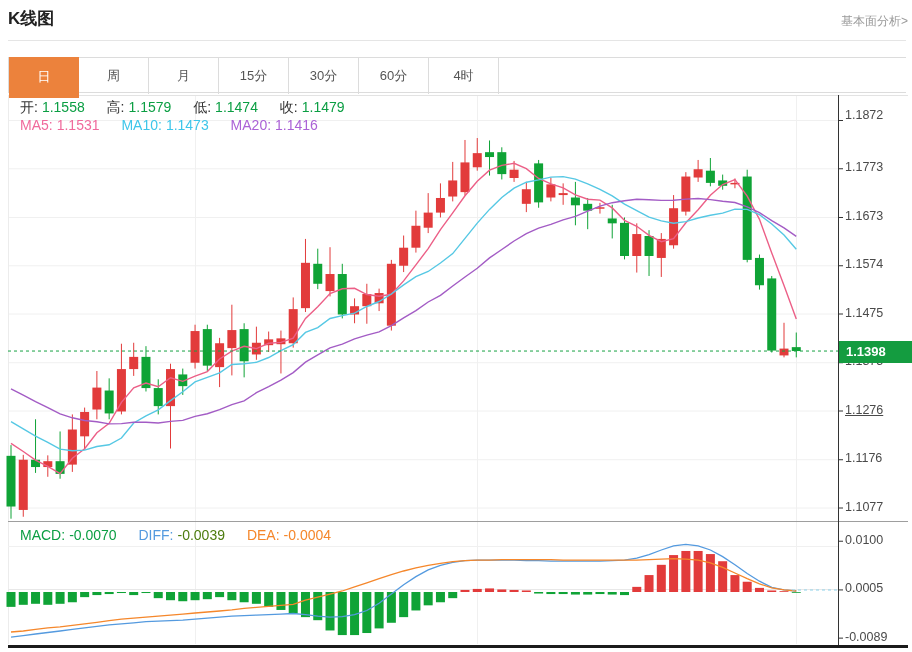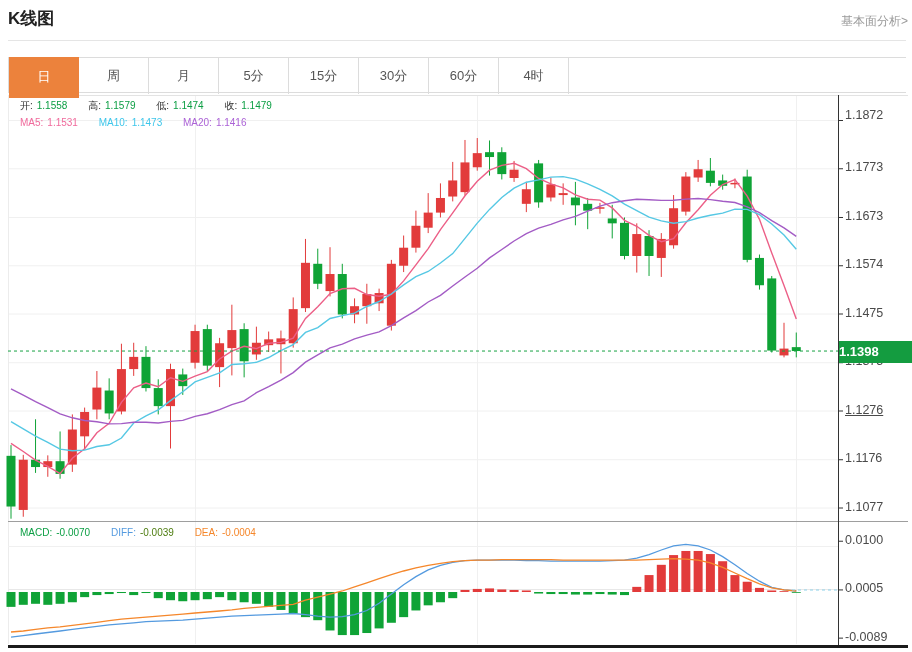--- a/index.html
+++ b/index.html
@@ -7,42 +7,41 @@
        font-family:"Liberation Sans",sans-serif;overflow:hidden;}
   .hdr-title{position:absolute;left:8px;top:7px;margin:0;font-size:17px;font-weight:bold;color:#222;}
   .hdr-link{position:absolute;right:4px;top:13px;font-size:12px;color:#999;text-decoration:none;cursor:pointer;}
   .title-rule{position:absolute;left:8px;top:40px;width:898px;border-top:1px solid #e5e5e5;}
   .tabs{position:absolute;left:8px;top:57px;width:898px;height:36px;box-sizing:border-box;
         border:1px solid #dcdcdc;border-right:none;display:flex;background:#fff;z-index:4;}
   .tab{width:70px;height:36px;line-height:36px;text-align:center;font-size:13px;color:#555;
        border-right:1px solid #dcdcdc;box-sizing:border-box;cursor:pointer;flex:0 0 70px;}
   .tab.active{position:relative;top:-1px;height:41px;line-height:40px;border:none;color:#fff;}
   #chart-svg{position:absolute;left:0;top:0;z-index:1;}
-  .readout{position:absolute;left:20px;font-size:10px;z-index:2;white-space:nowrap;}
+  .readout{position:absolute;left:20px;font-size:14px;z-index:2;white-space:nowrap;}
   .readout span{margin-right:4px;}
   .readout .gap{margin-right:18px;}
   .lbl{color:#333;}
   .axis-label{position:absolute;left:845px;font-size:12.5px;color:#4a4a4a;z-index:2;}
   .badge{position:absolute;left:839px;top:341px;width:73px;height:22px;line-height:22px;
-         padding-left:0;box-sizing:border-box;color:#fff;font-size:13px;font-weight:bold;z-index:3;}
+         padding-left:7px;box-sizing:border-box;color:#fff;font-size:13px;font-weight:bold;z-index:3;}
 </style>
 </head>
 <body>
 
 <div>
   <h1 class="hdr-title">K线图</h1>
   <a class="hdr-link">基本面分析&gt;</a>
   <div class="title-rule"></div>
 </div>
 
 <div class="tabs">
   <div class="tab active" style="background: rgb(236, 130, 60);">日</div>
   <div class="tab">周</div>
   <div class="tab">月</div>
-  <div class="tab">5分</div>
   <div class="tab">15分</div>
   <div class="tab">30分</div>
   <div class="tab">60分</div>
   <div class="tab">4时</div>
 </div>
 
 <svg id="chart-svg" width="912" height="652">
     <g>
       <line x1="8" y1="120.5" x2="838" y2="120.5" stroke="#f0f0f0" stroke-width="1"></line>
       <line x1="8" y1="168.7547169811321" x2="838" y2="168.7547169811321" stroke="#f0f0f0" stroke-width="1"></line>

